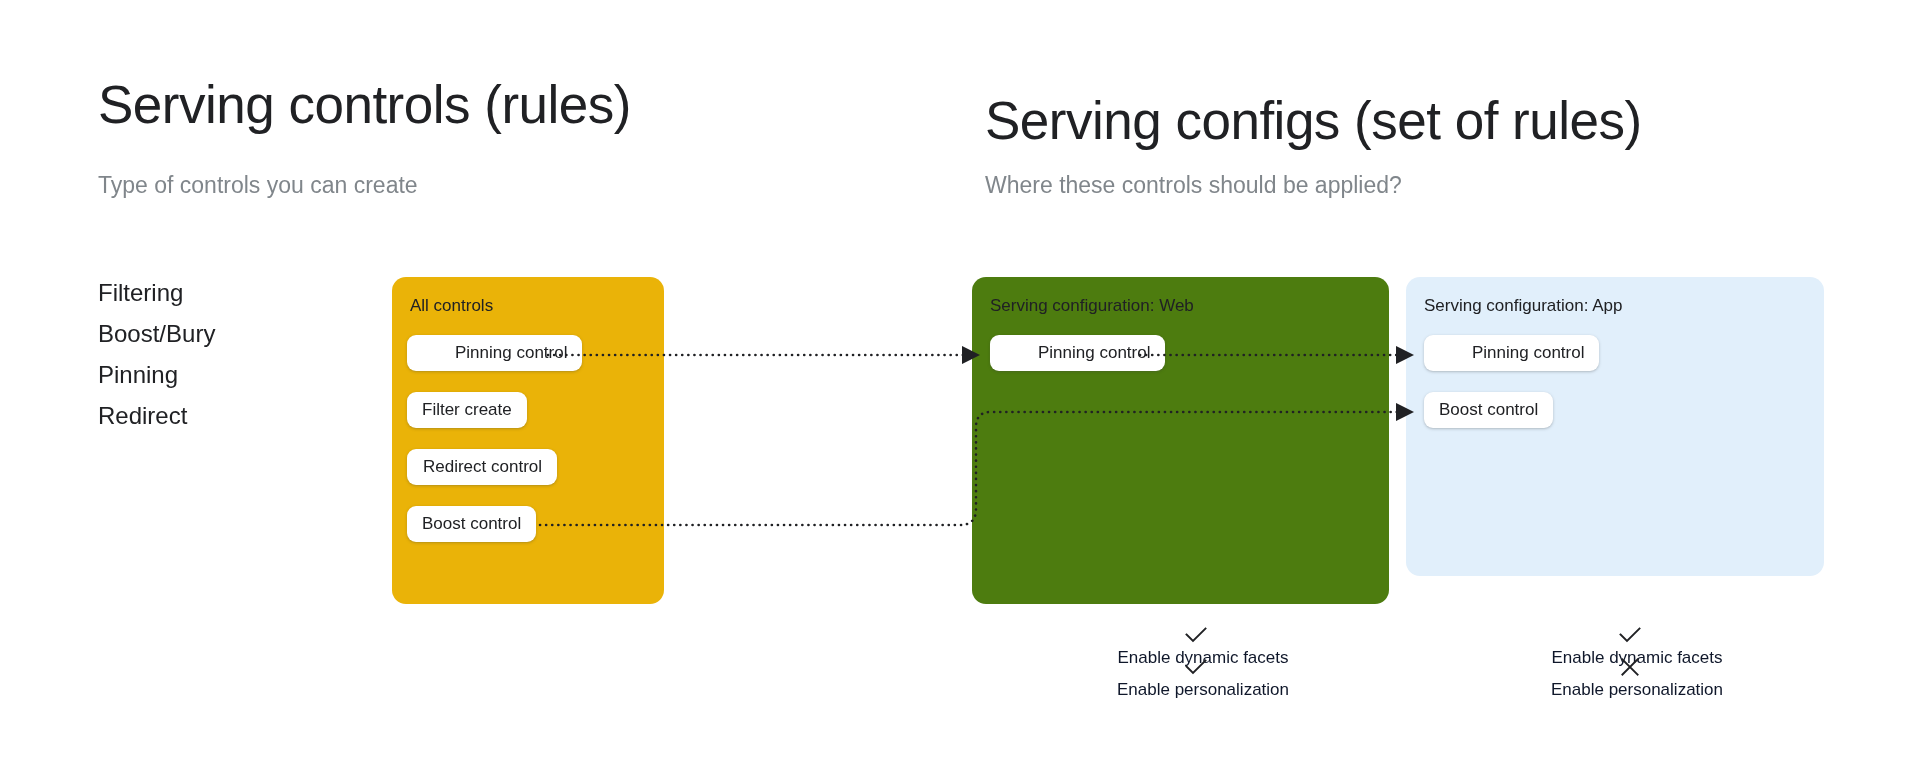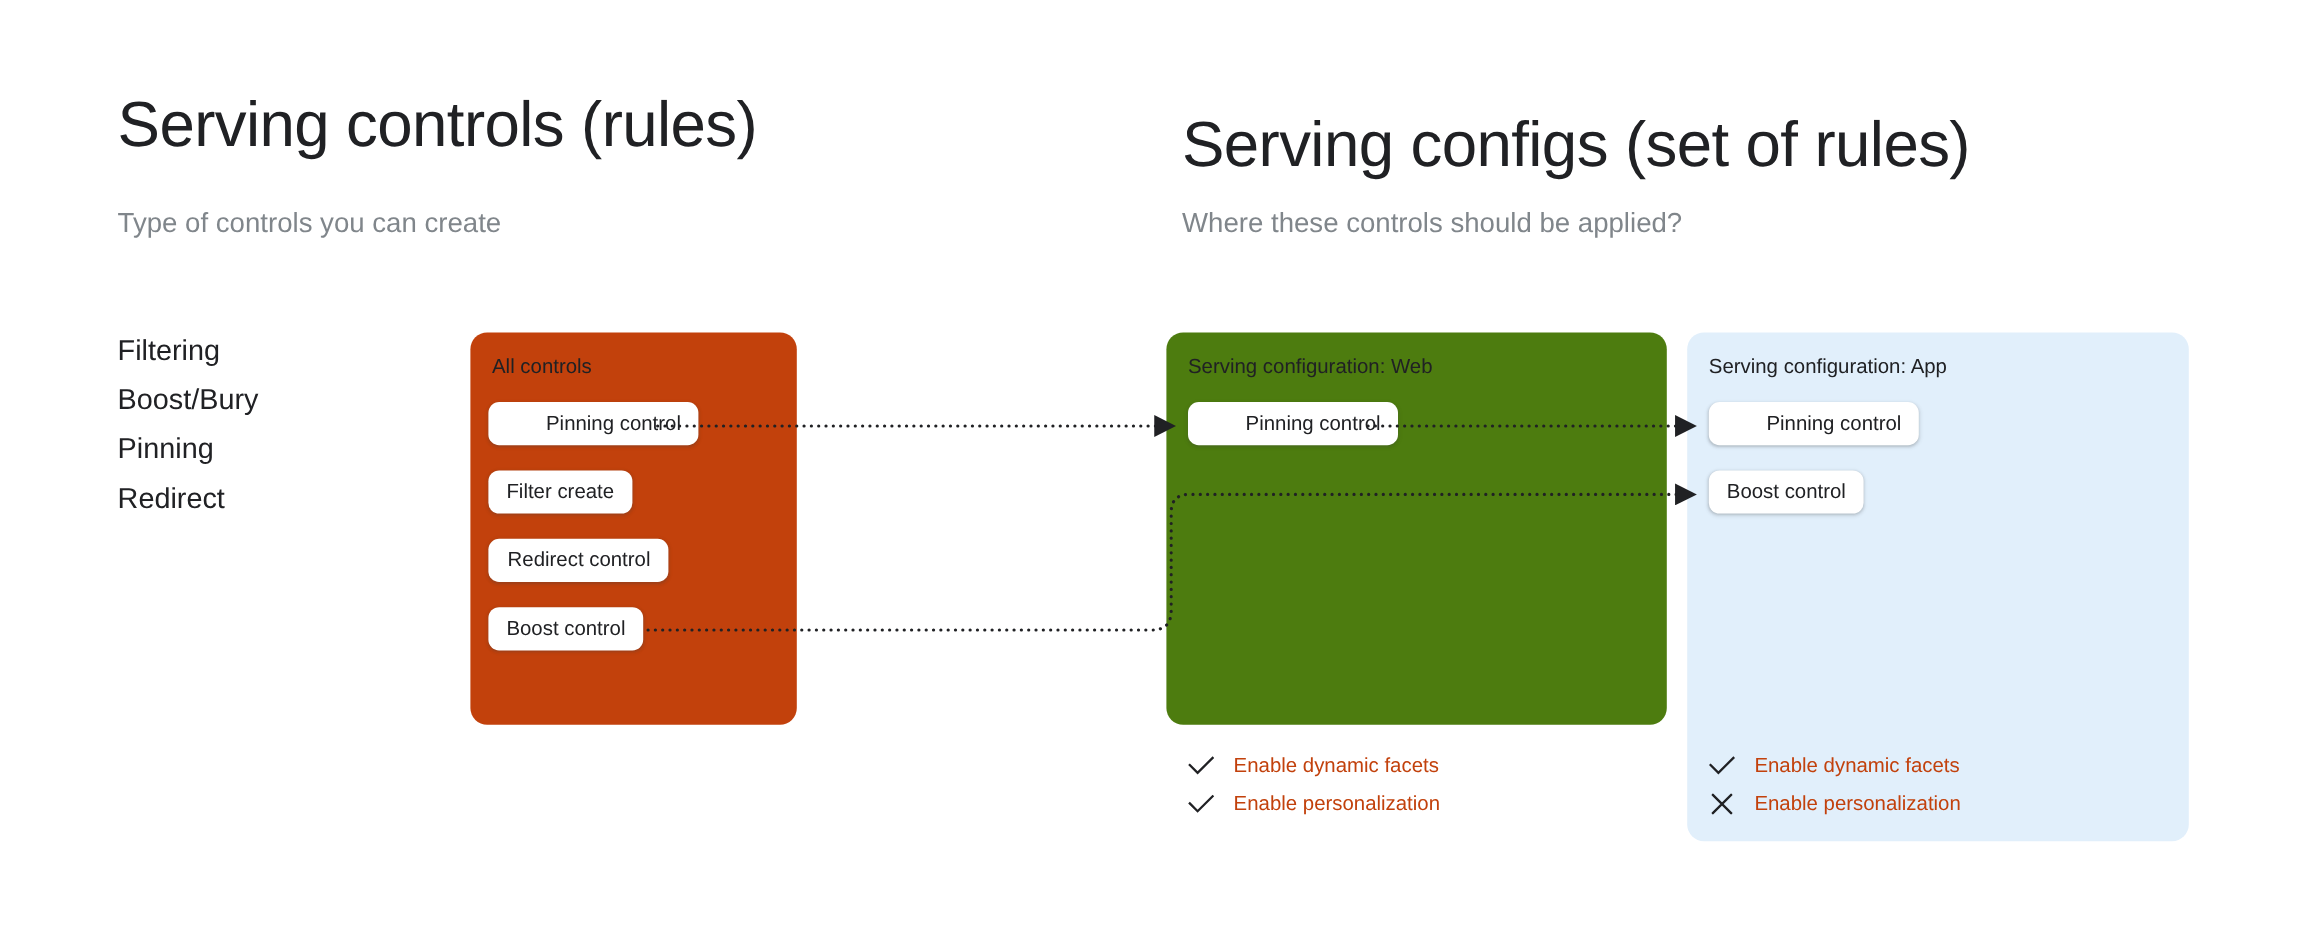--- a/index.html
+++ b/index.html
@@ -63,34 +63,34 @@
   .card {
     position: absolute;
     border-radius: 14px;
     box-sizing: border-box;
   }
   #card-all-controls {
     left: 392px;
     top: 277px;
     width: 272px;
     height: 327px;
-    background: #c2410c;
+    background: #eab308;
   }
   #card-config-web {
     left: 972px;
     top: 277px;
     width: 417px;
     height: 327px;
     background: #4d7c0f;
   }
   #card-config-app {
     left: 1406px;
     top: 277px;
     width: 418px;
-    height: 424px;
+    height: 299px;
     background: #e1effb;
   }
   .card-title {
     position: absolute;
     left: 18px;
     top: 19px;
     font-size: 17px;
     color: #202124;
     white-space: nowrap;
   }
@@ -132,22 +132,23 @@
     width: 430px;
   }
   #options-web { left: 988px; top: 622px; }
   #options-app { left: 1422px; top: 622px; }
 
   .opt-row {
     display: flex;
     align-items: center;
     height: 32px;
     font-size: 17px;
-    color: #c2410c;
-    white-space: nowrap;
+    color: #0f172a;
+    white-space: nowrap;
+    flex-direction: column;
   }
   .opt-icon {
     width: 26px;
     height: 18px;
     margin-right: 14px;
     flex: 0 0 26px;
     display: inline-flex;
     align-items: center;
     justify-content: center;
   }

